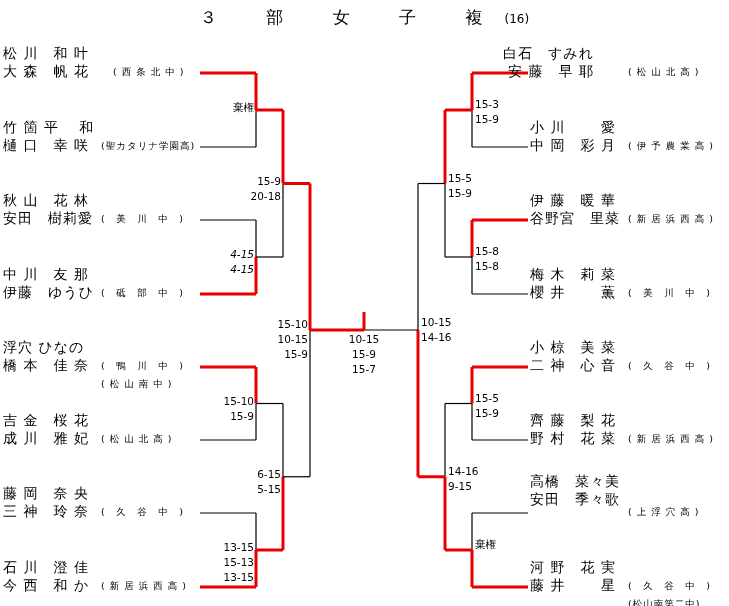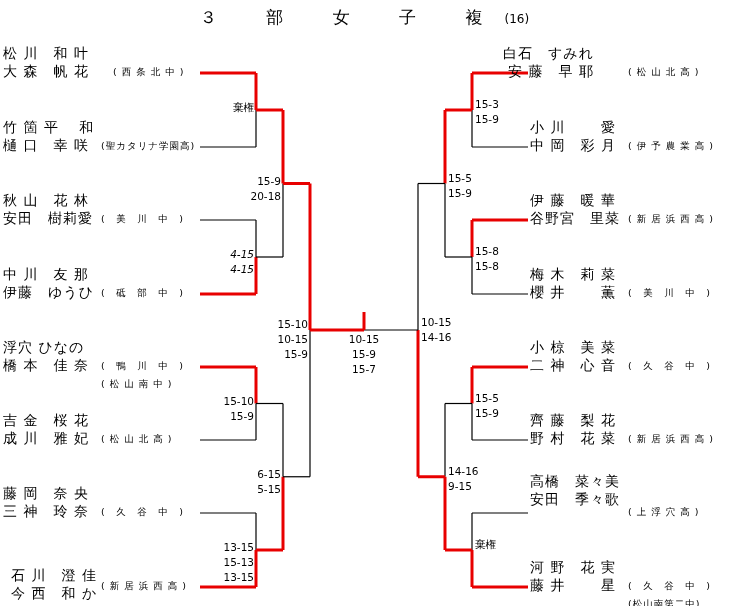--- a/index.html
+++ b/index.html
@@ -116,21 +116,21 @@
     <div class="player" style="left: 3px; top: 411px;">
       <span class="nm">吉 金　桜 花</span>
       <span class="nm">成 川　雅 妃</span>
     </div>
     <div class="school" style="left: 101px; top: 433px;">( 松 山 北 高 )</div>
     <div class="player" style="left: 3px; top: 484px;">
       <span class="nm">藤 岡　奈 央</span>
       <span class="nm">三 神　玲 奈</span>
     </div>
     <div class="school" style="left: 101px; top: 506px;">(　久　谷　中　)</div>
-    <div class="player" style="left: 11px; top: 558px; margin-top: 8px;">
+    <div class="player" style="left: 3px; top: 558px;">
       <span class="nm">石 川　澄 佳</span>
       <span class="nm">今 西　和 か</span>
     </div>
     <div class="school" style="left: 101px; top: 580px;">( 新 居 浜 西 高 )</div>
     <div class="score left" style="right: 475px; top: 100px;">
       <div>棄権</div>
     </div>
     <div class="score left" style="right: 475px; top: 247px; font-style: italic;">
       <div>4-15</div>
       <div>4-15</div>

